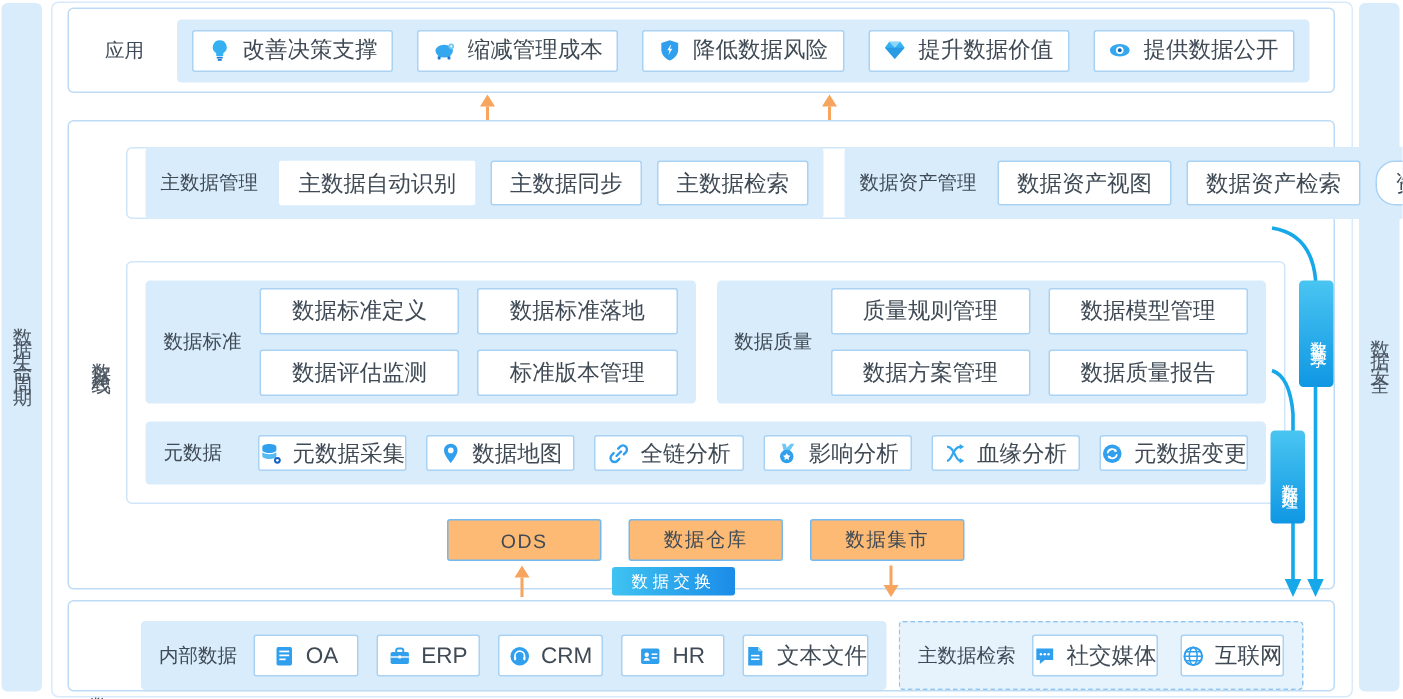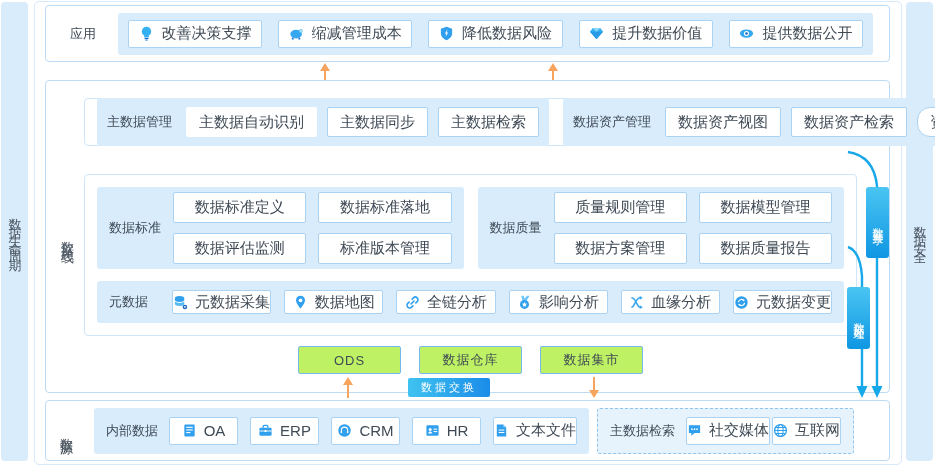--- a/index.html
+++ b/index.html
@@ -32,23 +32,23 @@
   .half-strip .sec-label{margin-right:4px;}
   #inner-mid{top:93px;height:162px;padding:12px;display:flex;flex-direction:column;gap:12px;}
   #sq-row{display:flex;gap:14px;flex:1;}
   .block{flex:1;background:#d9ecfb;border-radius:3px;display:flex;align-items:center;padding:0 12px;gap:12px;box-sizing:border-box;}
   .grid2{flex:1;display:grid;grid-template-columns:1fr 1fr;gap:10px 12px;}
   .grid2 .wbtn{height:31px;}
   #meta-strip{height:42px;background:#d9ecfb;border-radius:3px;display:flex;align-items:center;padding:0 12px;gap:13px;box-sizing:border-box;}
   #meta-strip .sec-label{width:50px;}
   .meta-btn{flex:1;height:24px;gap:7px;}
   #storage-row{position:absolute;left:38px;top:265px;width:773px;display:flex;justify-content:center;gap:18px;}
-  .storage-btn{width:103px;height:28px;background:#bef264;border:1px solid #74b8ee;border-radius:2px;display:flex;align-items:center;justify-content:center;font-size:13px;letter-spacing:1px;color:#3f4a55;box-sizing:border-box;}
-  
-  #source-box{left:45px;top:400px;width:845px;height:61px;display:flex;align-items:center;gap:8px;padding-right:35px;}
+  .storage-btn{width:103px;height:28px;background:#fdba74;border:1px solid #74b8ee;border-radius:2px;display:flex;align-items:center;justify-content:center;font-size:13px;letter-spacing:1px;color:#3f4a55;box-sizing:border-box;}
+  
+  #source-box{left:45px;top:400px;width:845px;height:61px;display:flex;align-items:flex-end;gap:8px;padding-right:20px;}
   #source-label{width:40px;display:flex;justify-content:center;}
   #source-label .vtext{letter-spacing:2px;font-size:13px;}
   #internal-strip{flex:530;height:46px;padding:0 12px;gap:11px;}
   #internal-strip .wbtn{flex:1;height:28px;gap:7px;}
   #external-strip{flex:228;height:46px;padding:0 12px;gap:11px;background:#e6f3fd;border:1px dashed #8fc4ee;border-radius:3px;display:flex;align-items:center;box-sizing:border-box;}
   #external-strip .wbtn{flex:1;height:28px;gap:7px;}
   
   .oarrow{position:absolute;width:12px;display:flex;flex-direction:column;align-items:center;}
   .oarrow .head-up{width:0;height:0;border-left:5.5px solid transparent;border-right:5.5px solid transparent;border-bottom:8px solid #f6a45e;}
   .oarrow .head-down{width:0;height:0;border-left:5.5px solid transparent;border-right:5.5px solid transparent;border-top:8px solid #f6a45e;}
@@ -375,21 +375,21 @@
               <rect x="5" y="7" width="6" height="1.1" fill="#fff"></rect>
               <rect x="5" y="9.6" width="6" height="1.1" fill="#fff"></rect>
             </svg>
           </span>
           <span>文本文件</span>
         </div>
       </div>
   </div>
   <div id="external-strip">
     <span class="sec-label">主数据检索</span>
-    <div id="external-items" style="display:flex;gap:2px;flex:1;">
+    <div id="external-items" style="display:flex;gap:15px;flex:1;">
         <div class="wbtn">
           <span class="icon">
             <svg viewBox="0 0 16 16">
               <path d="M2 2.5h12v8.2H8L4.5 13.5v-2.8H2z" fill="#2f9fee"></path>
               <circle cx="5.3" cy="6.6" r=".9" fill="#fff"></circle>
               <circle cx="8" cy="6.6" r=".9" fill="#fff"></circle>
               <circle cx="10.7" cy="6.6" r=".9" fill="#fff"></circle>
             </svg>
           </span>
           <span>社交媒体</span>

